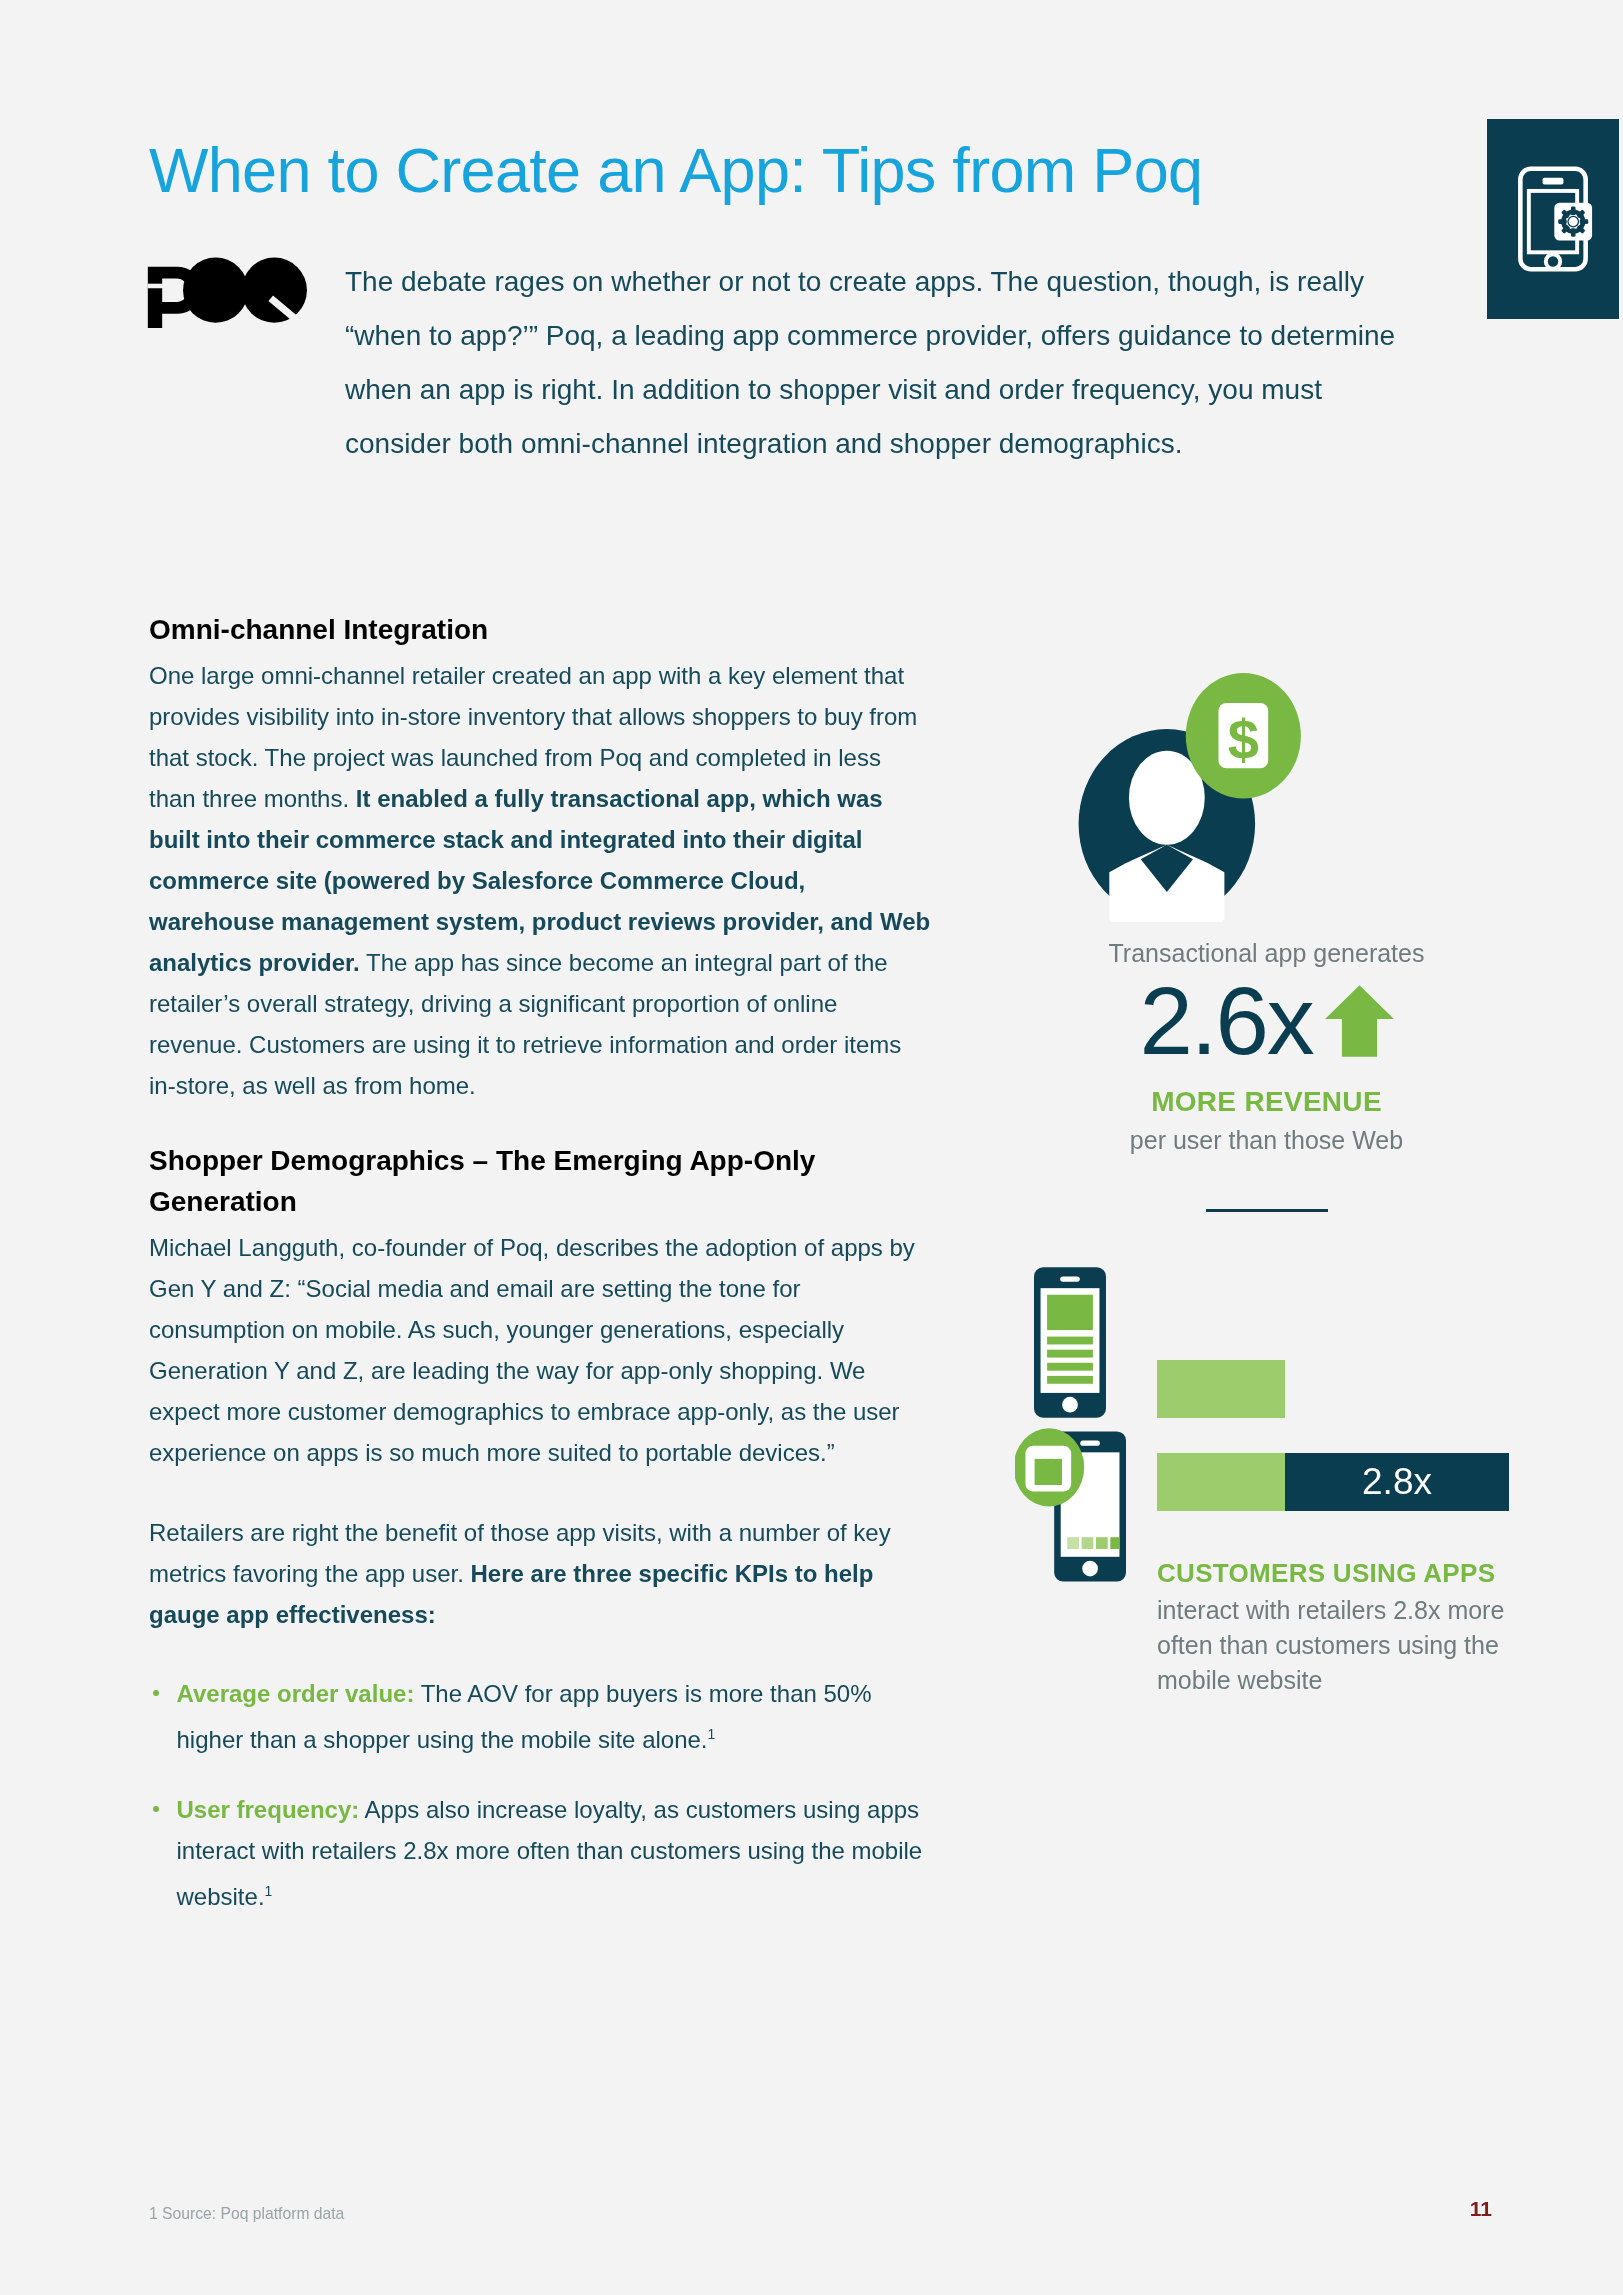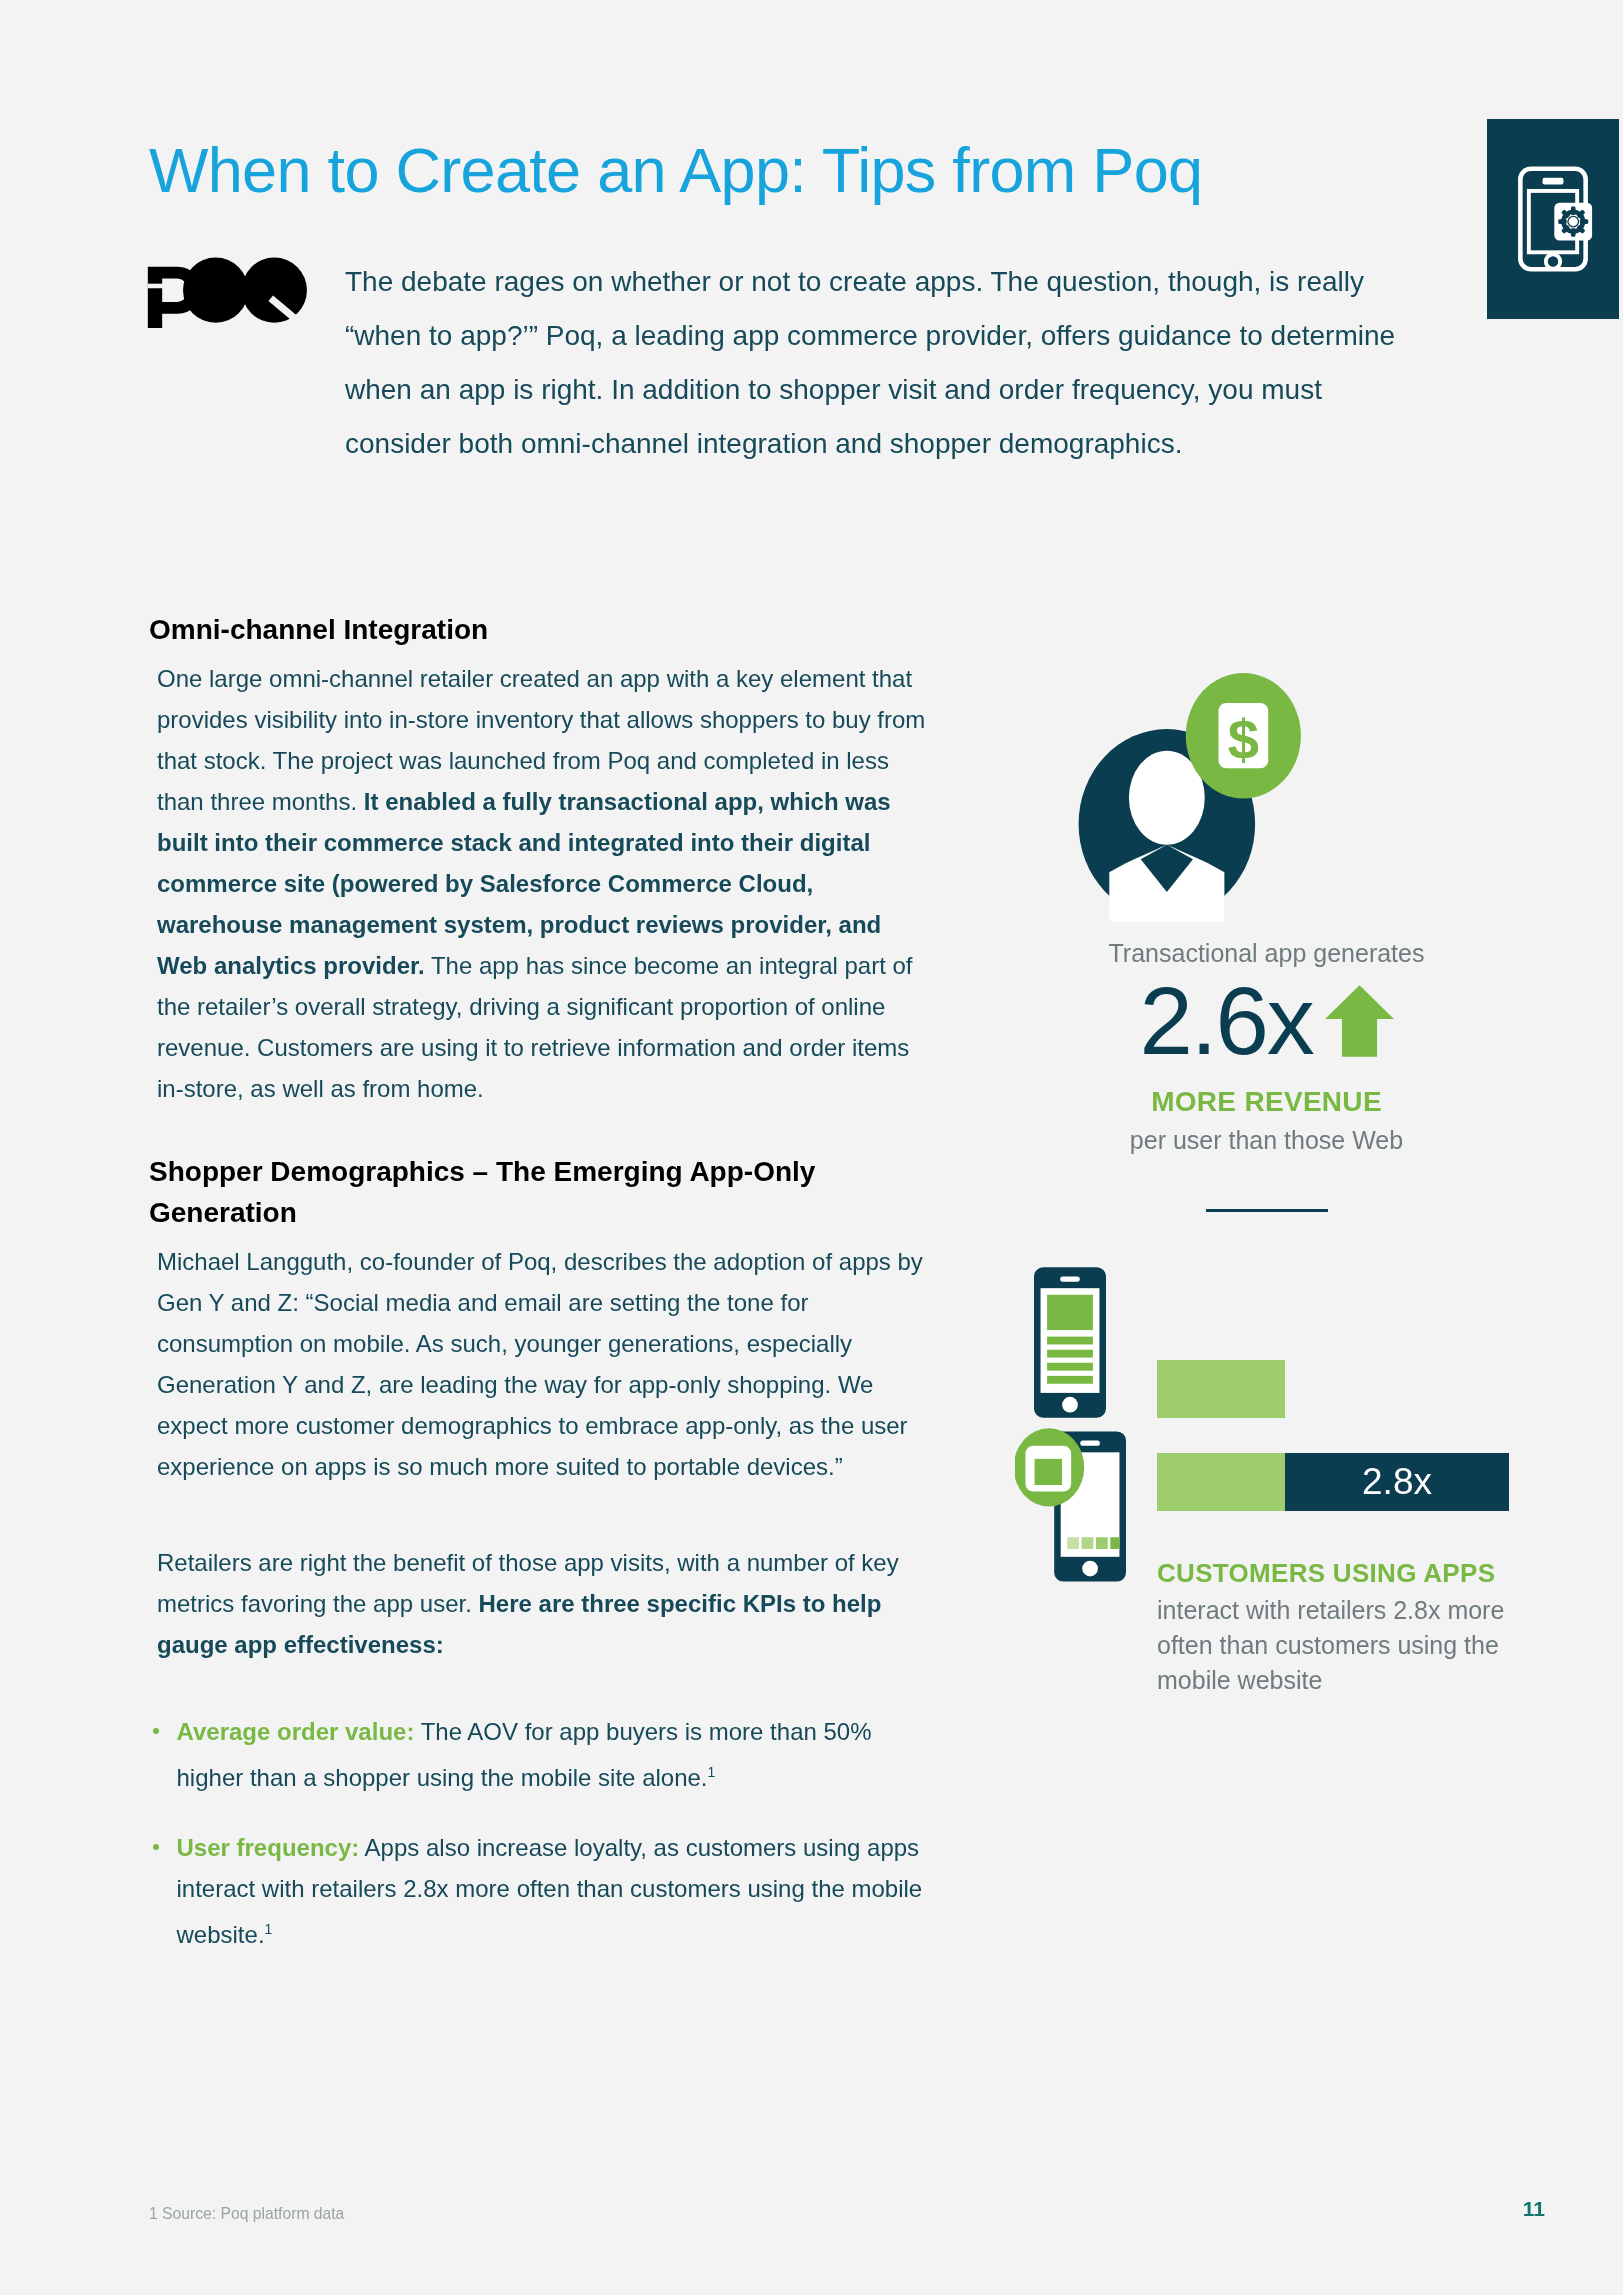--- a/index.html
+++ b/index.html
@@ -72,21 +72,21 @@
     color: #000000;
     font-size: 28px;
     font-weight: 700;
     line-height: 41px;
     margin: 0 0 5.2px 0;
   }
   .body-p {
     color: #164a5a;
     font-size: 24px;
     line-height: 41px;
-    margin: 8px;
+    margin: 0;
     font-weight: 400;
   }
   .body-p b { font-weight: 700; }
   .gap-1 { height: 34px; }
   .gap-2 { height: 39px; }
   .gap-3 { height: 38px; }
 
   .bullets { margin: 0; padding: 0; list-style: none; }
   .bullet {
     position: relative;
@@ -215,25 +215,25 @@
   
   .footnote {
     position: absolute;
     left: 149px;
     top: 2205px;
     color: #9aa3a6;
     font-size: 15.7px;
   }
   .pagenum {
     position: absolute;
-    left: 1486px;
+    left: 1433px;
     top: 2197px;
     width: 59px;
     text-align: right;
-    color: #0f766e;
+    color: #7f1d1d;
     font-size: 21px;
     font-weight: 700;
   }
 </style>
 </head>
 <body>
 
 <div class="page">
 
   <div class="title">When to Create an App: Tips from Poq</div>

